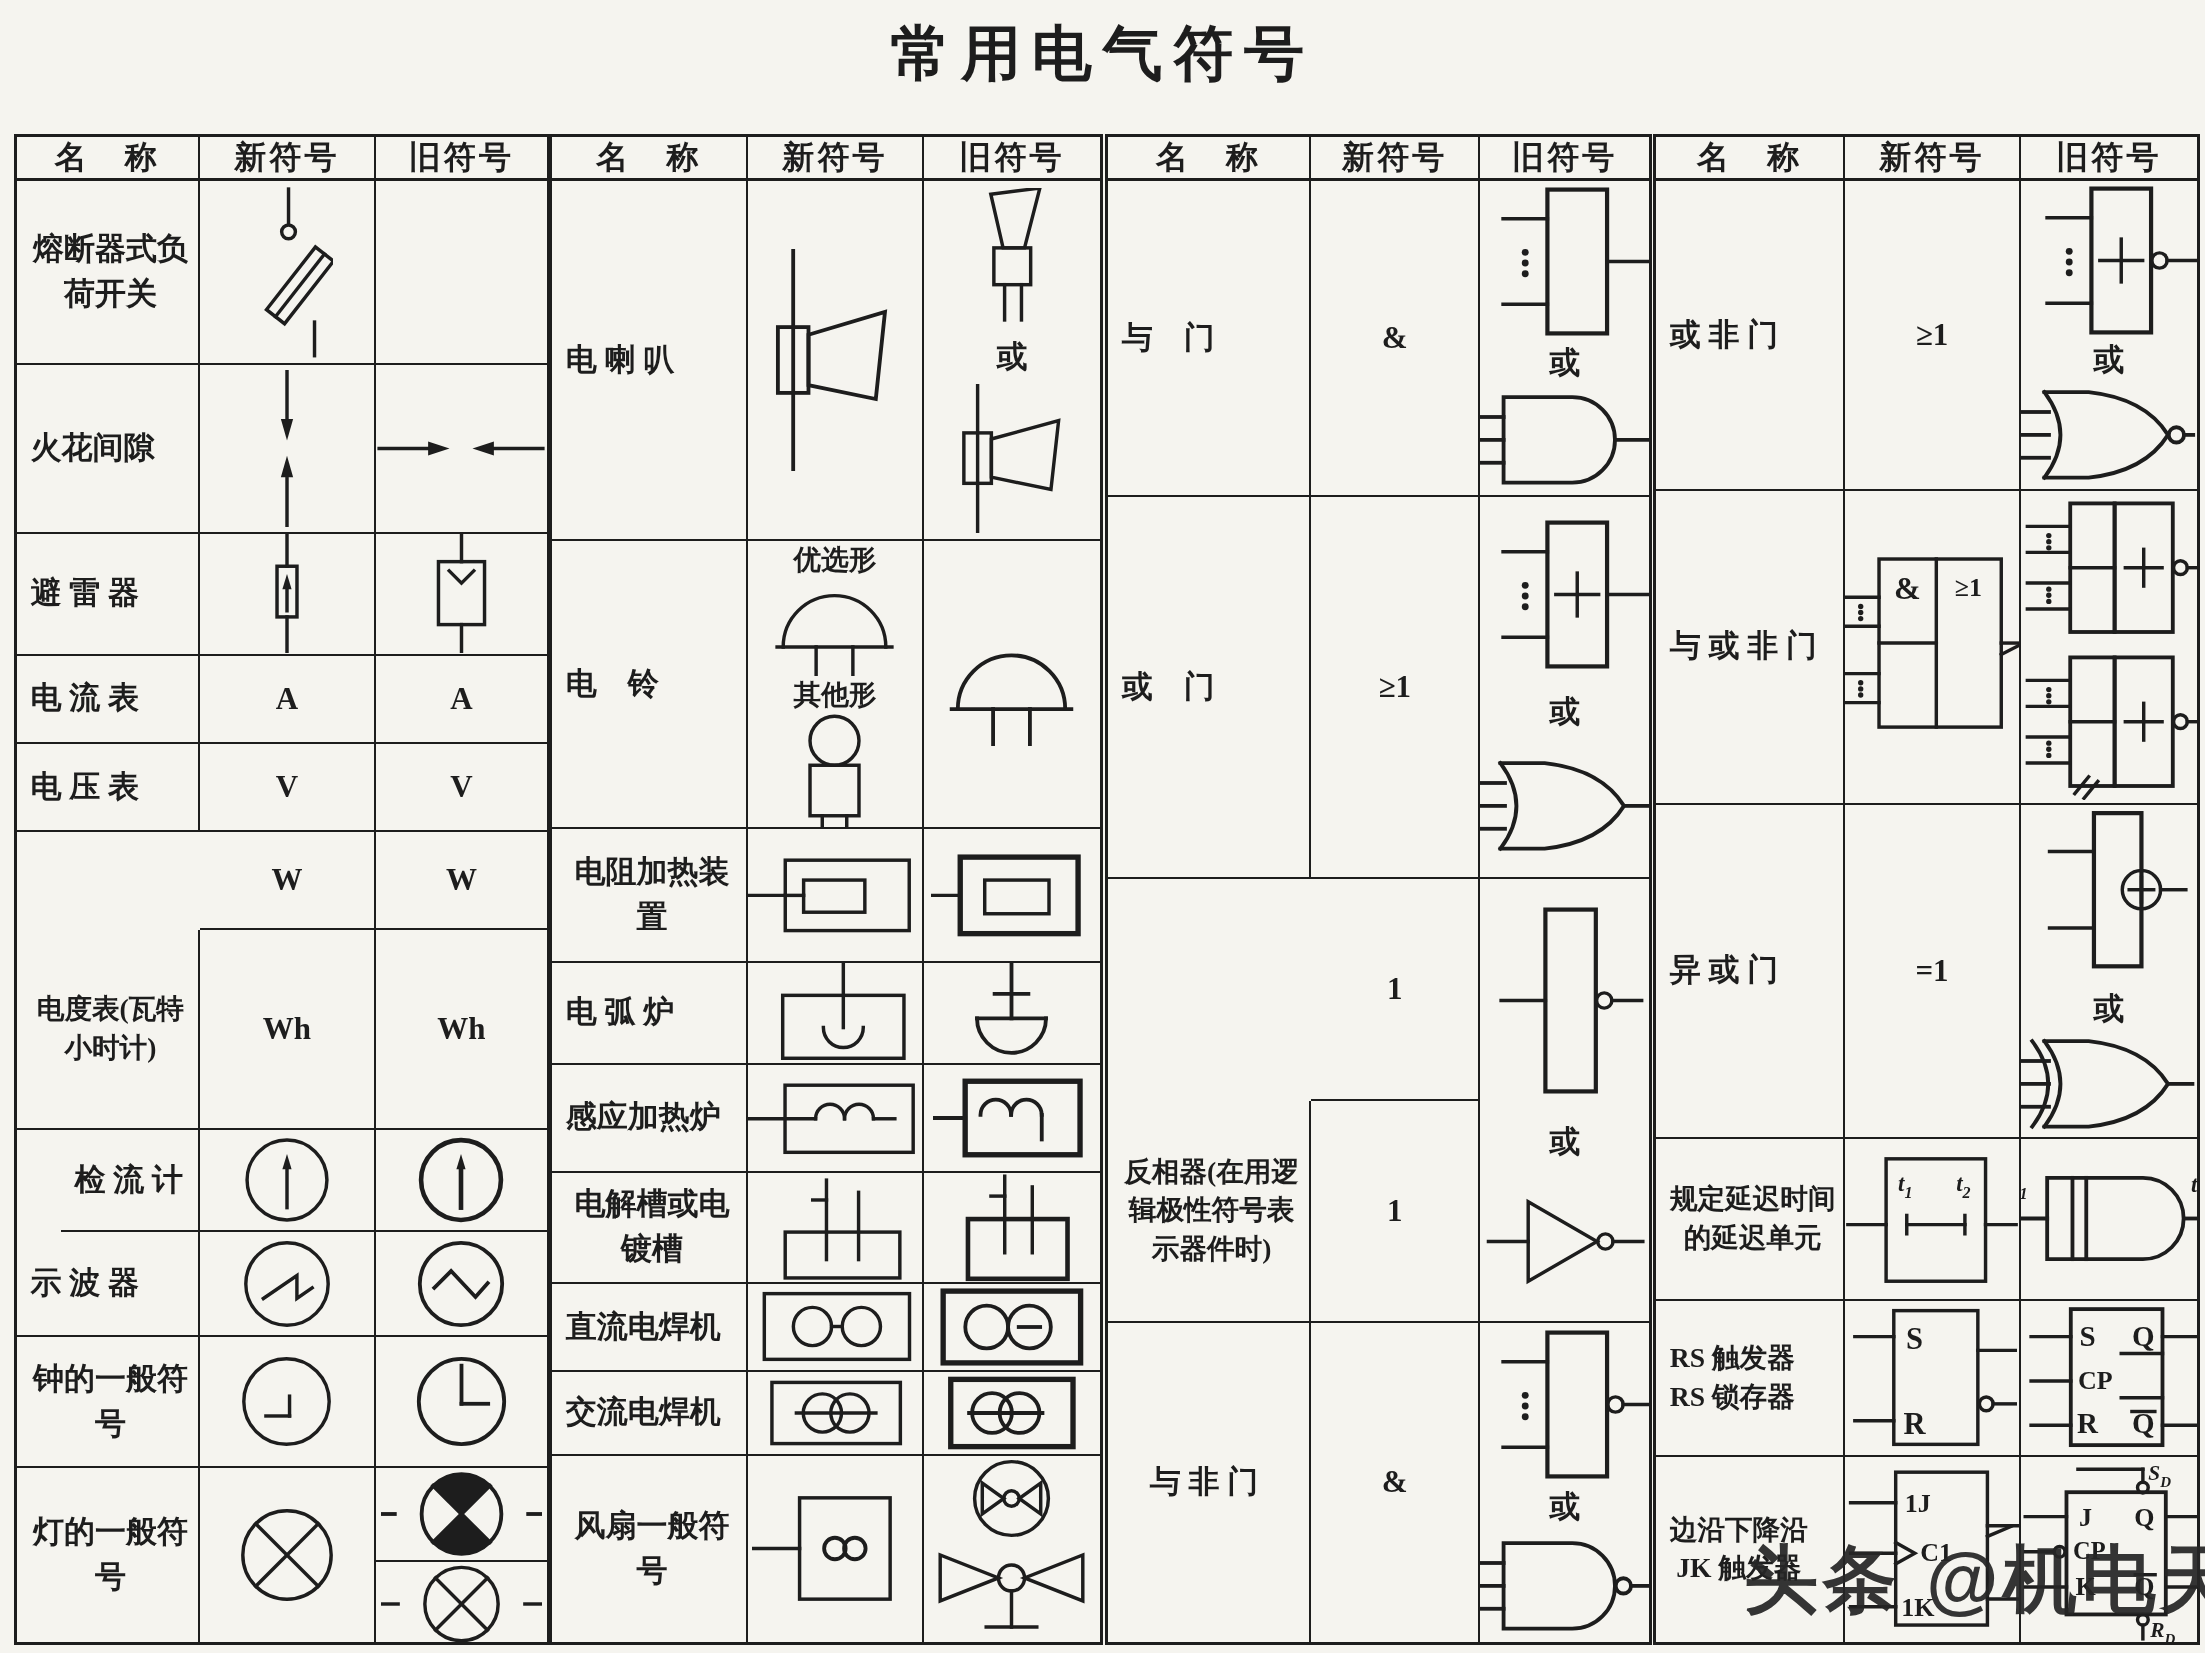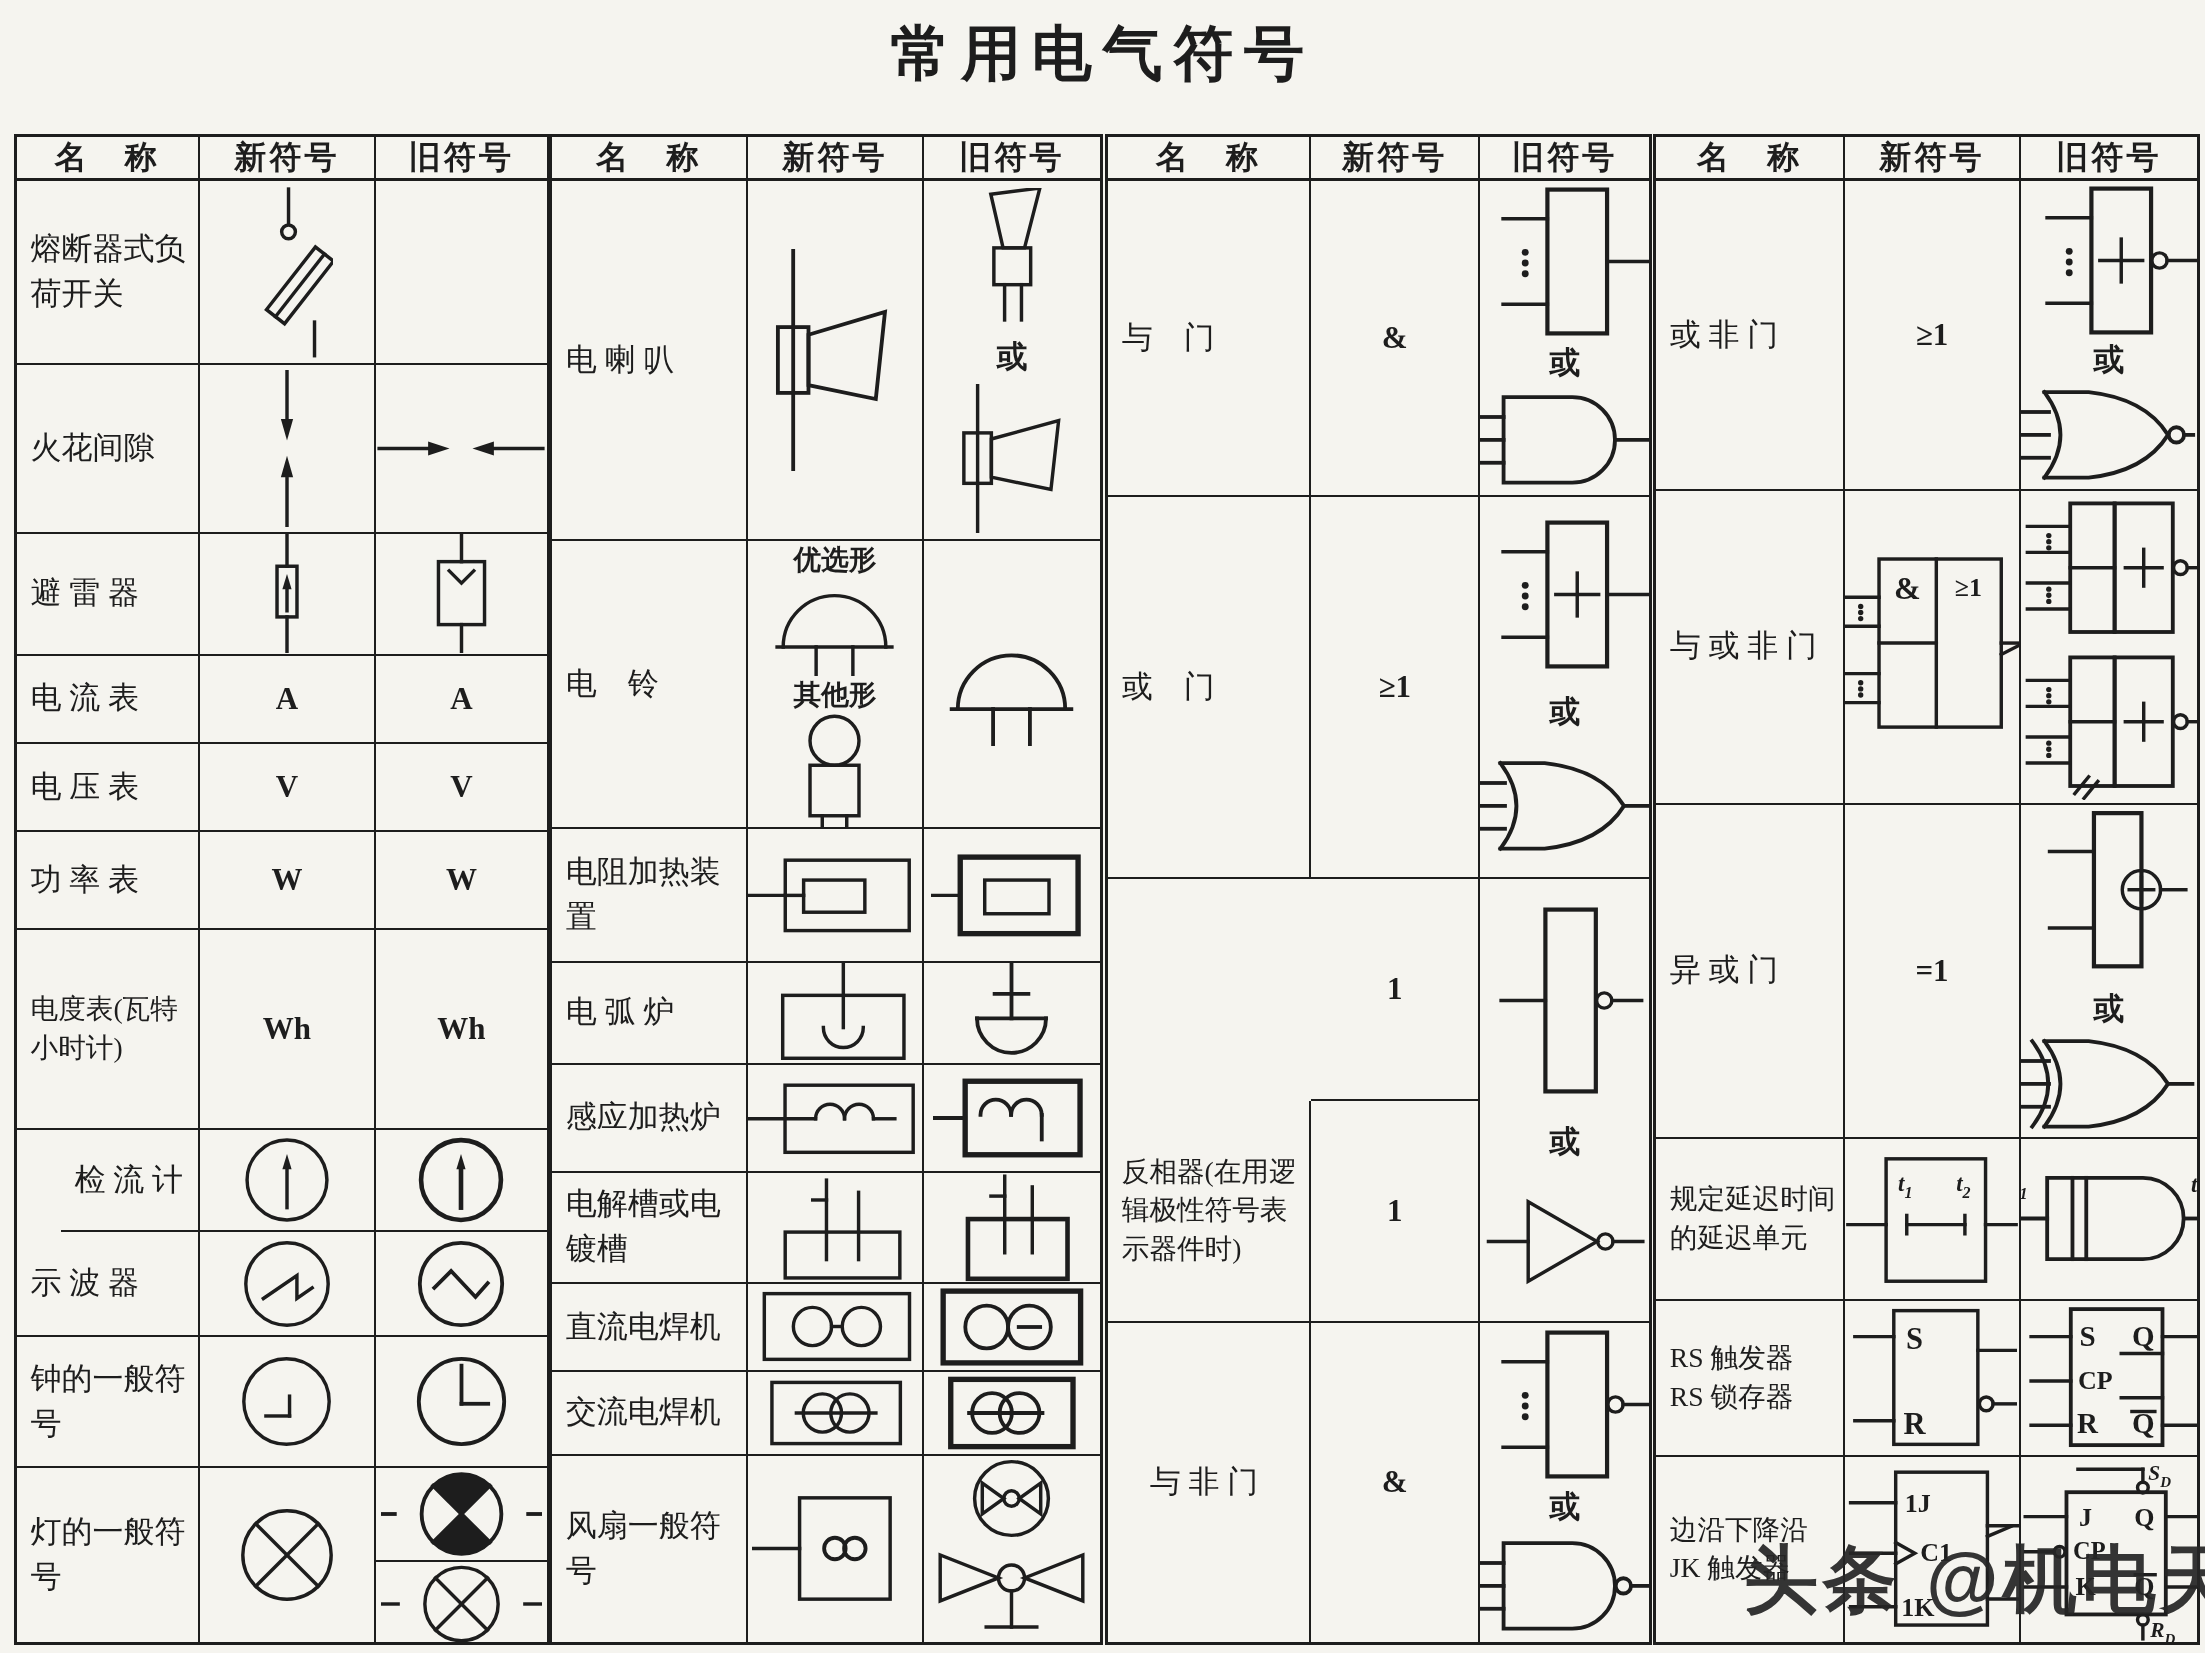--- a/index.html
+++ b/index.html
@@ -10,22 +10,22 @@
     font-size:60px;font-weight:700;letter-spacing:10.7px;color:var(--ink);}
   .grp{position:absolute;top:134px;height:1505px;border:3.1px solid var(--ink);
     display:grid;background:var(--paper);}
   .c{border-right:2.3px solid var(--ink);border-bottom:2.3px solid var(--ink);
     display:flex;flex-direction:column;align-items:center;justify-content:space-evenly;
     overflow:hidden;color:var(--ink);}
   .c.lastcol{border-right:none;}
   .c.lastrow{border-bottom:none;}
   .c.hd{justify-content:center;font-size:32px;font-weight:700;letter-spacing:3.1px;
     border-bottom-width:3.1px;}
-  .c.name{align-items:flex-start;justify-content:center;text-align:left;
-    padding:4.6px 7.7px 4.6px 13.8px;font-size:31px;font-weight:400;line-height:1.45;
+  .c.name{align-items:flex-start;justify-content:center;text-align:center;
+    padding:4.6px 7.7px 4.6px 13.8px;font-size:31px;font-weight:700;line-height:1.45;
     white-space:pre-line;box-sizing:border-box;}
   .c.name.small{font-size:27.6px;line-height:1.4;}
   .ortext{font-size:31px;font-weight:600;}
   .varlabel{font-size:27.6px;font-weight:600;}
   .celldiv{align-self:stretch;border-top:2.3px solid var(--ink);height:0;}
   .symwrap{display:flex;align-items:center;justify-content:center;}
   #watermark{position:absolute;left:1744px;top:1531px;z-index:6;
     font-size:74px;font-weight:700;color:#262626;letter-spacing:4.6px;white-space:nowrap;
     font-family:"Liberation Sans","DejaVu Sans",sans-serif;opacity:.93;}
   svg{display:block;}
@@ -114,21 +114,20 @@
         <div class="c sym lastcol" style="grid-area: 5 / 3;">
           <div class="ortext">A</div>
         </div>
         <div class="c name" style="grid-area: 6 / 1;">电 压 表</div>
         <div class="c sym" style="grid-area: 6 / 2;">
           <div class="ortext">V</div>
         </div>
         <div class="c sym lastcol" style="grid-area: 6 / 3;">
           <div class="ortext">V</div>
         </div>
-        <div class="c name" style="grid-area: 7 / 1;">功 率 表</div>
         <div class="c sym" style="grid-area: 7 / 2;">
           <div class="ortext">W</div>
         </div>
         <div class="c sym lastcol" style="grid-area: 7 / 3;">
           <div class="ortext">W</div>
         </div>
         <div class="c name small" style="grid-area: 8 / 1;">电度表(瓦特小时计)</div>
         <div class="c sym" style="grid-area: 8 / 2;">
           <div class="ortext">Wh</div>
         </div>

